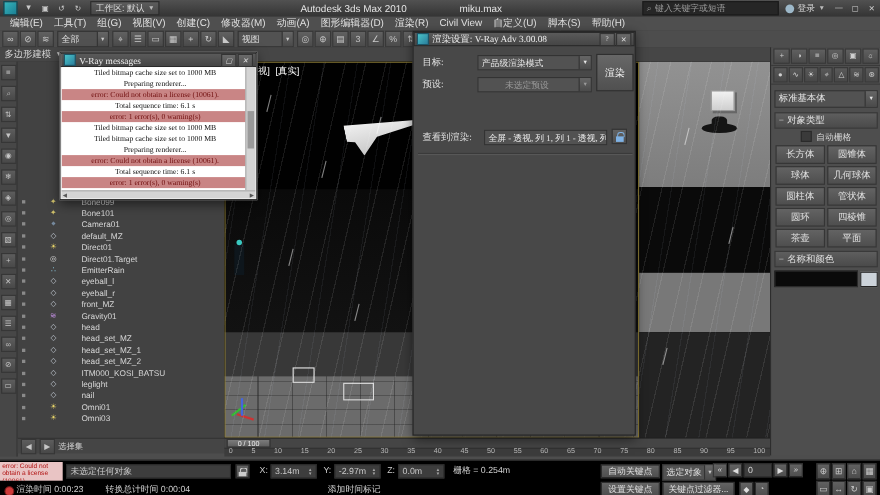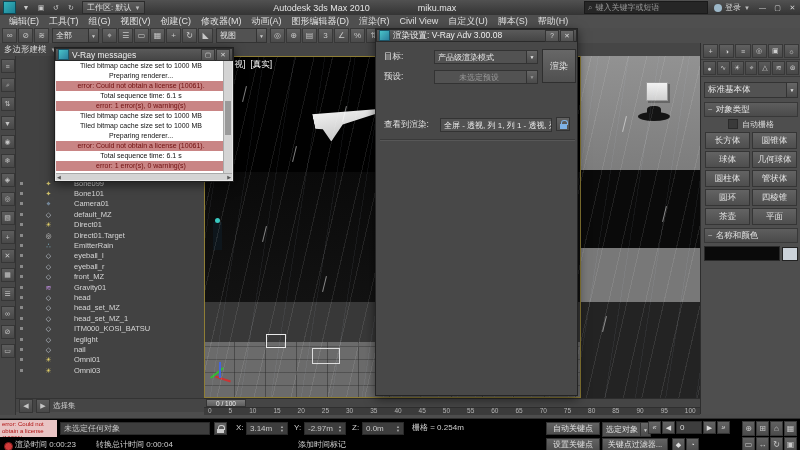--- a/index.html
+++ b/index.html
@@ -155,21 +155,21 @@
   .navgrid{position:absolute;left:742px;top:2px;display:grid;grid-template-columns:repeat(4,13px);grid-auto-rows:15px;gap:1px;}
   .navbtn{display:inline-flex;align-items:center;justify-content:center;background:linear-gradient(#616161,#4b4b4b);
     border:1px solid #383838;color:#c9c9c9;font-size:8px;}
   .transport{position:absolute;left:648px;top:1px;display:flex;gap:1px;align-items:center;}
   .pbtn{width:13px;height:13px;display:inline-flex;align-items:center;justify-content:center;
     background:linear-gradient(#636363,#4e4e4e);border:1px solid #333;color:#ddd;font-size:7px;box-sizing:border-box;}
   .framefield{width:26px;height:13px;background:#3d3d3d;border:1px solid #2a2a2a;color:#ddd;font-size:8px;
     display:flex;align-items:center;padding-left:3px;box-sizing:border-box;}
 
   
-  .window{position:absolute;box-shadow:0 3px 10px rgba(0,0,0,.55);z-index:10;}
+  .window{position:absolute;box-shadow:0 3px 10px rgba(0,0,0,.55);z-index:10;font-family:Liberation Serif, serif;}
   .wtitle{height:13px;background:linear-gradient(#5a5a5a,#454545);border:1px solid #2a2a2a;display:flex;align-items:center;
     gap:3px;padding:0 2px;color:#eee;font-size:8.5px;box-sizing:border-box;}
   .wicon{width:9px;height:9px;background:linear-gradient(135deg,#49c3c9,#2a7e9c);border:1px solid #1c5568;flex:none;}
   .wbtns{margin-left:auto;display:flex;gap:1px;}
   .wbtn{width:12px;height:10px;display:inline-flex;align-items:center;justify-content:center;
     background:linear-gradient(#6a6a6a,#525252);border:1px solid #333;color:#ddd;font-size:6.5px;}
 
   .vray-window{left:54px;top:47px;width:178px;height:133px;background:#e8e8e8;border:1px solid #202020;text-align:center;}
   .vray-body{position:absolute;left:1px;top:13px;width:168px;height:112px;background:#fff;overflow:hidden;}
   .vline{height:10px;line-height:10px;font-size:7px;color:#111;padding-left:2px;white-space:nowrap;}
@@ -505,20 +505,25 @@
           <span class="eicon" data-name="geometry-icon" data-icon="geometry-icon"></span>
           <span class="ename" data-name="scene-object-name">head_set_MZ</span>
         </div>
 
         <div class="exp-row" data-name="scene-object-row">
           <span class="dot" data-name="visibility-dot-icon"></span>
           <span class="eicon" data-name="geometry-icon" data-icon="geometry-icon"></span>
           <span class="ename" data-name="scene-object-name">head_set_MZ_1</span>
         </div>
 
+        <div class="exp-row" data-name="scene-object-row">
+          <span class="dot" data-name="visibility-dot-icon"></span>
+          <span class="eicon" data-name="geometry-icon" data-icon="geometry-icon"></span>
+          <span class="ename" data-name="scene-object-name">head_set_MZ_2</span>
+        </div>
 
         <div class="exp-row" data-name="scene-object-row">
           <span class="dot" data-name="visibility-dot-icon"></span>
           <span class="eicon" data-name="geometry-icon" data-icon="geometry-icon"></span>
           <span class="ename" data-name="scene-object-name">ITM000_KOSI_BATSU</span>
         </div>
 
         <div class="exp-row" data-name="scene-object-row">
           <span class="dot" data-name="visibility-dot-icon"></span>
           <span class="eicon" data-name="geometry-icon" data-icon="geometry-icon"></span>

